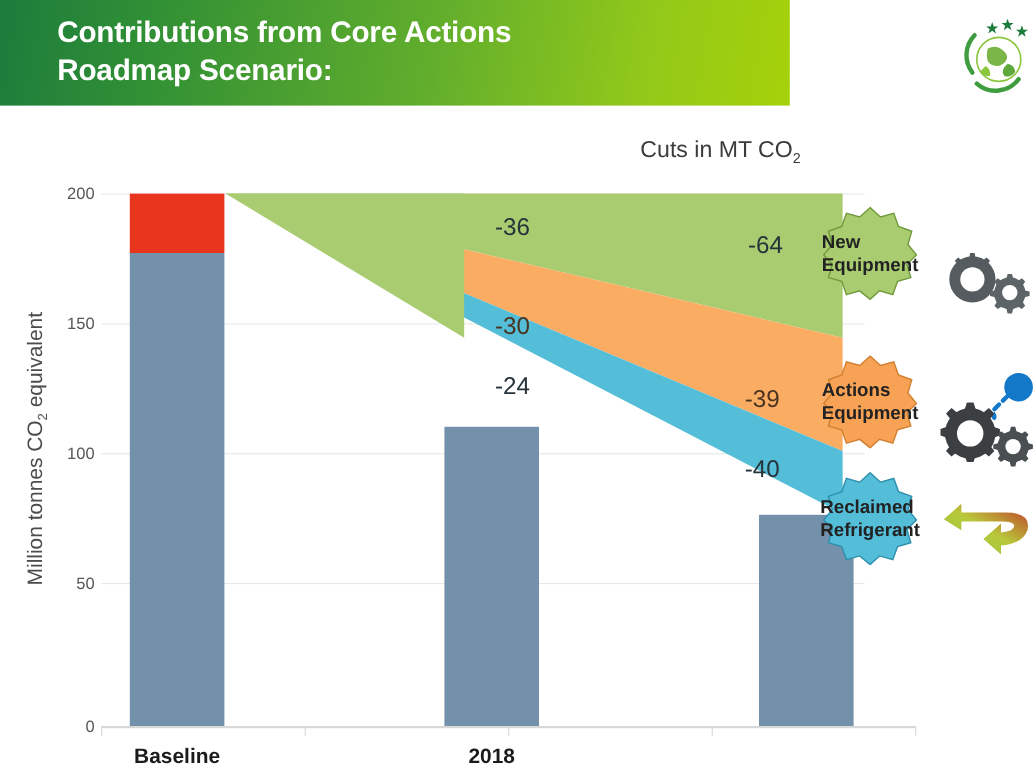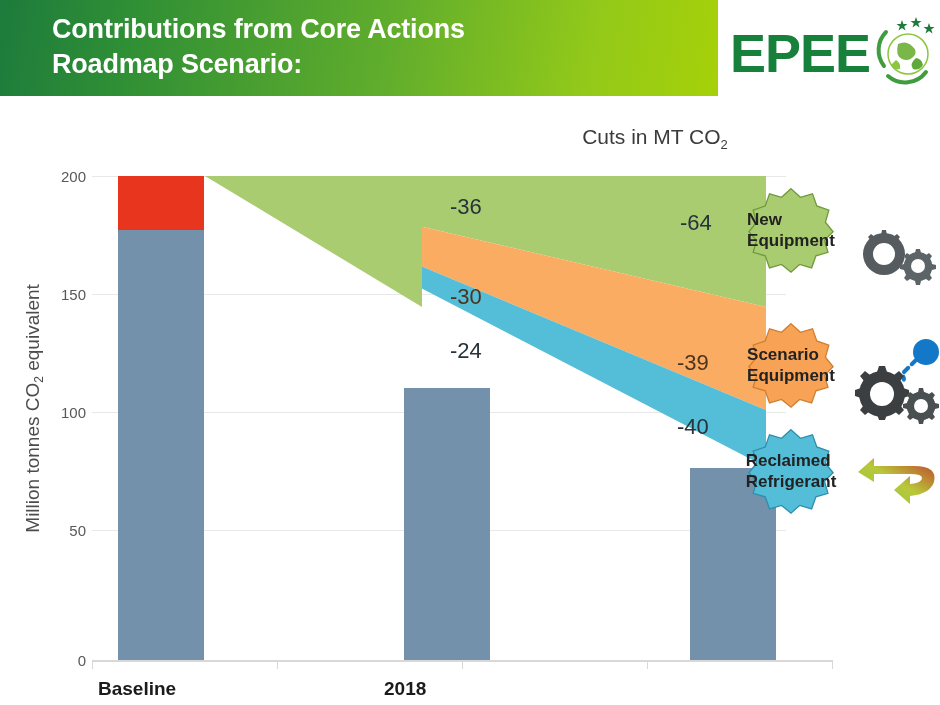--- a/index.html
+++ b/index.html
@@ -83,38 +83,37 @@
   .badge{
     position:absolute;width:86px;height:86px;
     display:flex;align-items:center;justify-content:center;
     text-align:left;font-size:17px;font-weight:bold;color:#222;
     line-height:1.25;
   }
   .badge span{position:relative;z-index:2;}
   .badge svg{position:absolute;left:0;top:0;}
 
   .x-label{
-    position:absolute;text-align:left;font-size:19px;font-weight:bold;color:#1b1b1b;
+    position:absolute;text-align:center;font-size:19px;font-weight:bold;color:#1b1b1b;
   }
 
   
   .icon-group{position:absolute;}
 </style>
 </head>
 <body>
 
 <div id="header-bar">
   <div id="header-title">
     <span class="title-line">Contributions from Core Actions</span>
     <span class="title-line">Roadmap Scenario:</span>
   </div>
 </div>
 
 <div id="logo">
-  <div id="logo-word">EPEE</div>
   <svg id="logo-globe" width="68" height="80" viewBox="0 0 68 80">
 
     <path d="M14 22 A26 26 0 0 0 12 56" stroke="#3f9d3f" stroke-width="4" fill="none" stroke-linecap="round"></path>
     <path d="M16 66 A26 26 0 0 0 54 62" stroke="#3f9d3f" stroke-width="4" fill="none" stroke-linecap="round"></path>
 
     <circle cx="36" cy="44" r="20" fill="#ffffff" stroke="#8cc63f" stroke-width="1.5"></circle>
     <path d="M26 34 q8 -4 14 2 q6 5 2 10 q-5 6 -12 3 q-7 -3 -4 -15z" fill="#7ab648"></path>
     <path d="M44 48 q6 1 7 7 q-4 6 -10 4 q-4 -5 3 -11z" fill="#5fa83c"></path>
     <path d="M24 50 q5 3 4 9 q-7 1 -9 -4z" fill="#8cc63f"></path>
 
@@ -188,21 +187,21 @@
       <span>New</span><br>
       <span>Equipment</span>
     </span>
   </div>
 
   <div class="badge" style="left:748px;top:226px">
     <svg width="86" height="86" viewBox="0 0 100 100">
       <polygon fill="#f7a255" stroke="#d07f2e" stroke-width="1.5" points="50,2 61,12 75,8 80,22 94,27 90,41 99,52 89,62 93,76 79,80 74,94 60,90 50,99 39,90 25,94 20,80 6,76 10,62 1,52 10,41 6,27 20,22 25,8 39,12"></polygon>
     </svg>
     <span>
-      <span>Scenario</span><br>
+      <span>Actions</span><br>
       <span>Equipment</span>
     </span>
   </div>
 
   <div class="badge" style="left:748px;top:332px">
     <svg width="86" height="86" viewBox="0 0 100 100">
       <polygon fill="#54bdd8" stroke="#2d8fad" stroke-width="1.5" points="50,2 61,12 75,8 80,22 94,27 90,41 99,52 89,62 93,76 79,80 74,94 60,90 50,99 39,90 25,94 20,80 6,76 10,62 1,52 10,41 6,27 20,22 25,8 39,12"></polygon>
     </svg>
     <span>
       <span>Reclaimed</span><br>

